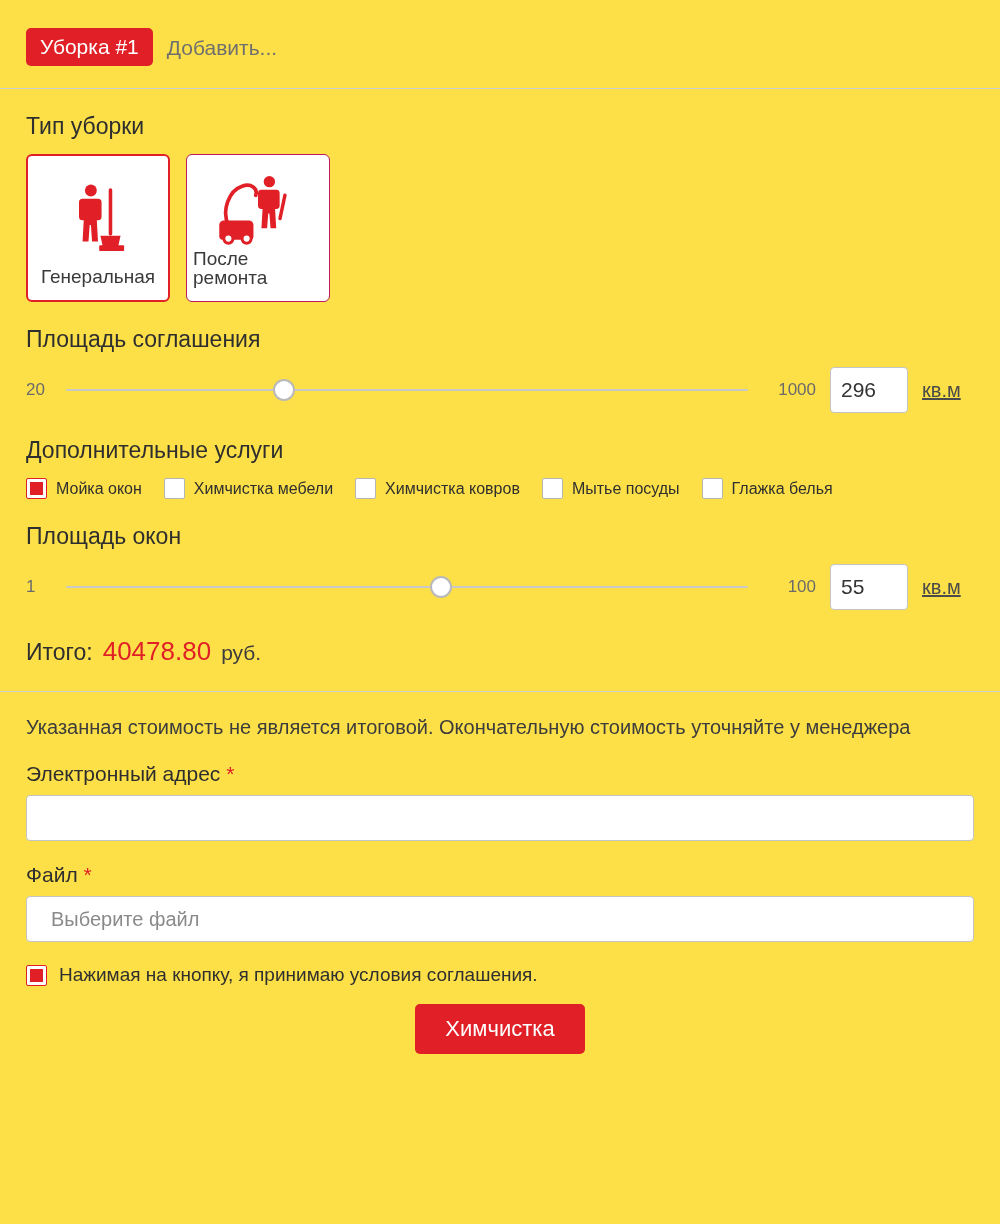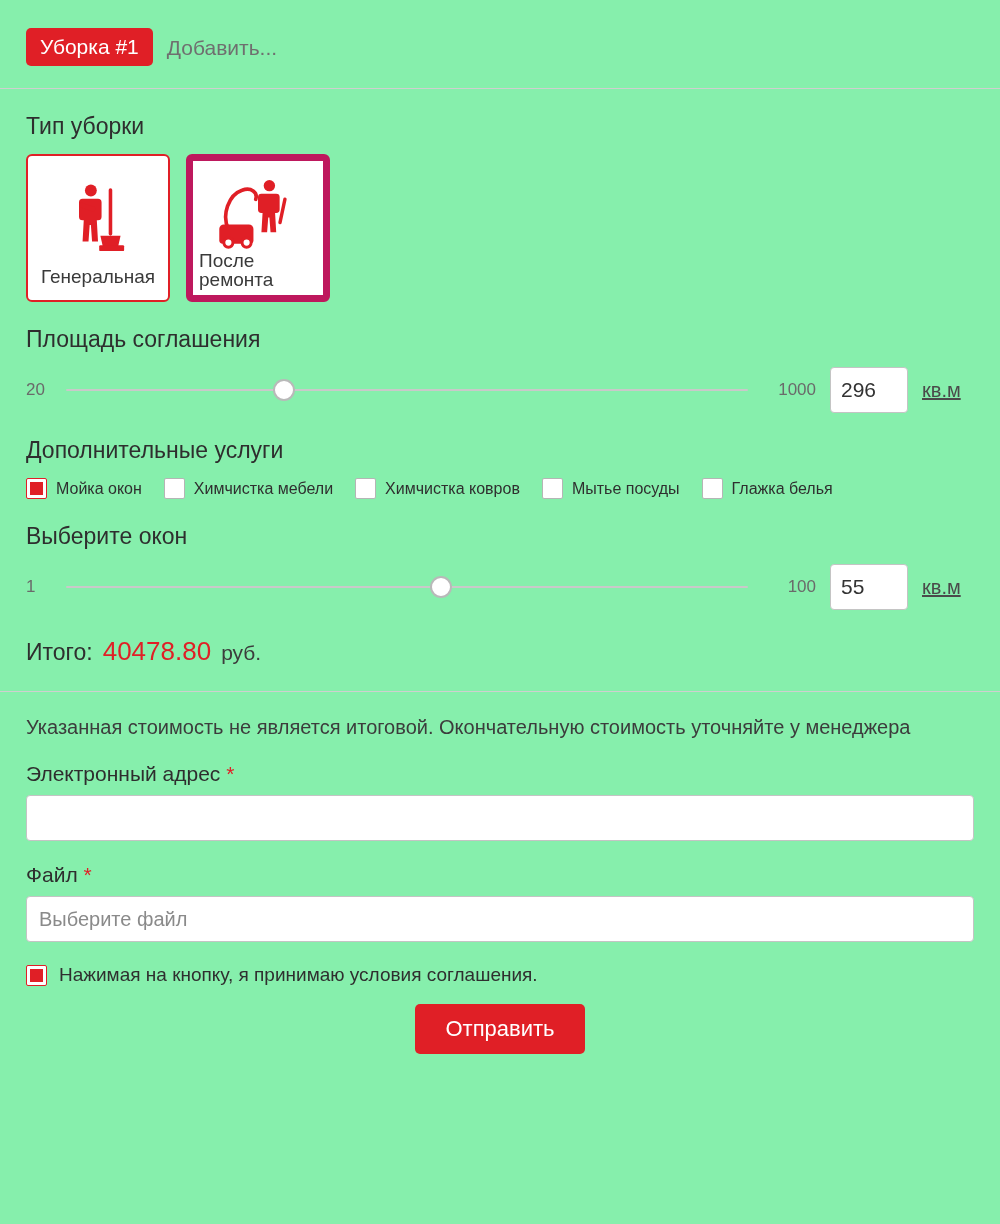--- a/index.html
+++ b/index.html
@@ -13,21 +13,21 @@
     width: 1000px;
     height: 1224px;
     overflow: hidden;
     color: #333333;
   }
 
   .app {
     width: 1000px;
     height: 1224px;
     position: relative;
-    background: #86efac;
+    background: #fde047;
   }
 
   
   .tabs-row {
     display: flex;
     align-items: center;
     gap: 14px;
     padding: 20px 26px 14px 26px;
     height: 88px;
   }
@@ -75,21 +75,21 @@
 
   
   .type-cards {
     display: flex;
     gap: 16px;
     margin-bottom: 8px;
   }
   .type-card {
     width: 144px;
     height: 148px;
-    border: 7px solid #be185d;
+    border: 1px solid #be185d;
     border-radius: 6px;
     background: #ffffff;
     display: flex;
     flex-direction: column;
     align-items: center;
     justify-content: space-between;
     padding: 14px 6px 10px 6px;
     cursor: pointer;
   }
   .type-card.selected {
@@ -242,21 +242,21 @@
   .req {
     color: #e01f26;
     font-size: 21px;
   }
   .text-input {
     width: 100%;
     height: 46px;
     border: 1px solid #c4c4c4;
     border-radius: 4px;
     font-size: 20px;
-    padding: 0 12px;
+    padding: 0 24px;
     color: #333;
     font-family: "Liberation Sans", sans-serif;
     background: #fff;
   }
   .text-input::placeholder { color: #8a8a8a; }
   .field-group { margin-bottom: 22px; }
 
   .agree-row {
     display: flex;
     align-items: center;
@@ -364,21 +364,21 @@
       <label class="cb-item">
         <span class="cb-box"></span>
         <span class="cb-label">Мытье посуды</span>
       </label>
       <label class="cb-item">
         <span class="cb-box"></span>
         <span class="cb-label">Глажка белья</span>
       </label>
     </div>
 
-    <div class="section-title">Выберите окон</div>
+    <div class="section-title">Площадь окон</div>
     <div class="slider-row">
       <span class="slider-min">1</span>
       <div class="slider-track-wrap">
         <div class="slider-track"></div>
         <div class="slider-handle" id="win-handle" style="left: 55%;"></div>
       </div>
       <span class="slider-max">100</span>
       <input class="num-box" id="win-input" value="55" style="">
       <span class="unit">кв.м</span>
     </div>
@@ -408,16 +408,16 @@
       </div>
       <input class="text-input" placeholder="Выберите файл" style="">
     </div>
 
     <label class="agree-row">
       <span class="cb-box checked"></span>
       <span class="agree-label">Нажимая на кнопку, я принимаю условия соглашения.</span>
     </label>
 
     <div class="submit-wrap">
-      <button class="submit-btn">Отправить</button>
+      <button class="submit-btn">Химчистка</button>
     </div>
   </div>
 </div>
 
 </body></html>

